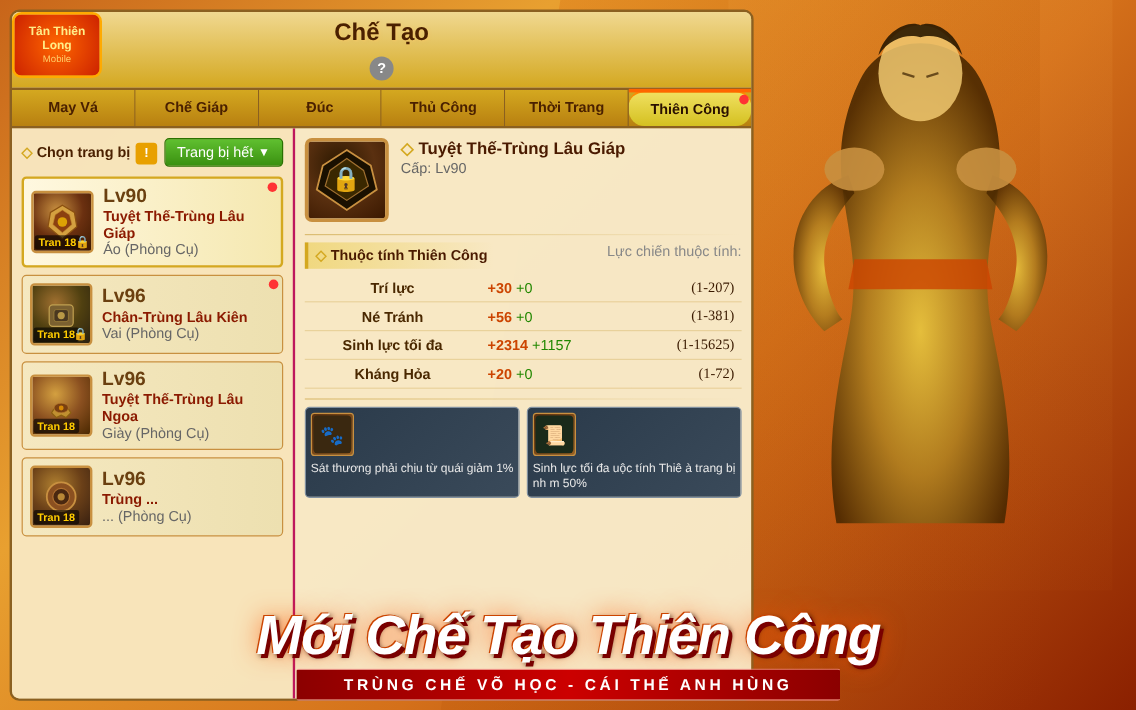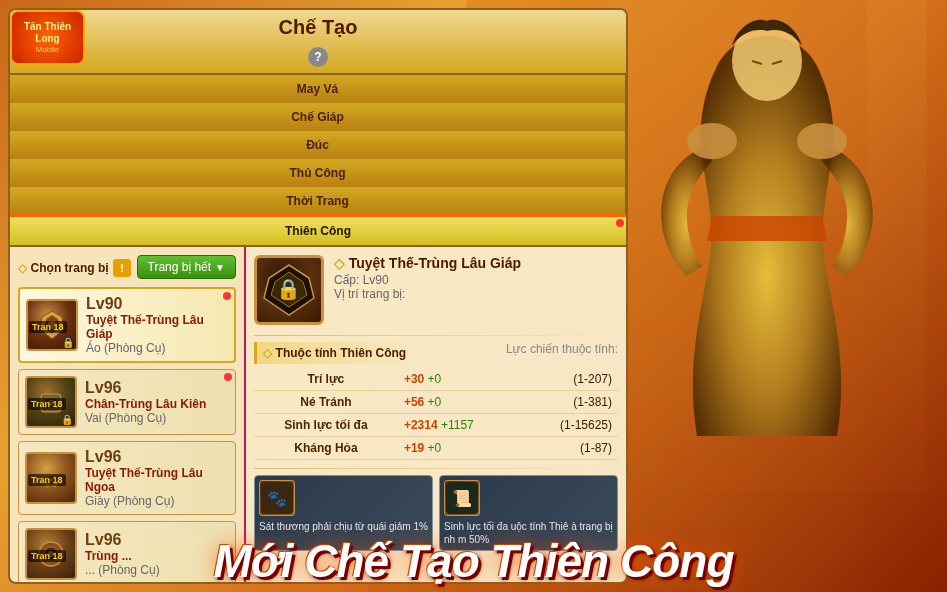--- a/index.html
+++ b/index.html
@@ -64,37 +64,36 @@
       font-size: 12px;
       font-weight: bold;
       cursor: pointer;
     }
 
     
     .tabs {
       display: flex;
       background: linear-gradient(to bottom, #d4a820, #b88010);
       border-bottom: 2px solid #8b6020;
-      flex-direction: column;
     }
 
     .tab {
       flex: 1;
       padding: 7px 4px;
       text-align: center;
       font-size: 12px;
       color: #4a2000;
       cursor: pointer;
       border-right: 1px solid #8b6020;
       font-weight: bold;
       background: linear-gradient(to bottom, #d4a820, #b88010);
       position: relative;
     }
 
-    .tab:last-child { border-right: none; }
+    .tab:last-child { border-right: none; border-radius: 13px; }
 
     .tab.active {
       background: linear-gradient(to bottom, #f0e060, #d4c020);
       color: #2a1000;
       border-top: 2px solid #ff8800;
     }
 
     .tab.active::after {
       content: '';
       position: absolute;
@@ -215,21 +214,21 @@
     .equip-icon-inner {
       width: 100%;
       height: 100%;
       display: flex;
       align-items: center;
       justify-content: center;
     }
 
     .equip-tier {
       position: absolute;
-      bottom: 16px;
+      bottom: 1px;
       left: 1px;
       background: rgba(0,0,0,0.6);
       color: #ffcc00;
       font-size: 9px;
       padding: 1px 3px;
       border-radius: 2px;
       font-weight: bold;
     }
 
     .lock-icon {
@@ -366,20 +365,21 @@
       font-weight: bold;
     }
 
     .attr-bonus {
       color: #228800;
     }
 
     .attr-range {
       color: #888;
       text-align: right;
+      font-family: Liberation Serif, serif;
     }
 
     .divider {
       height: 1px;
       background: linear-gradient(to right, rgba(200,160,60,0.6), rgba(200,160,60,0));
       margin: 6px 0;
     }
 
     
     .skills-section {
@@ -675,24 +675,20 @@
         <div class="item-main-icon equip-icon-main">
           <svg width="60" height="60" viewBox="0 0 60 60">
             <path d="M30 5 L50 18 L55 38 L30 55 L5 38 L10 18 Z" fill="#1a1000" stroke="#c89040" stroke-width="1.5"></path>
             <path d="M30 12 L44 22 L48 35 L30 47 L12 35 L16 22 Z" fill="#3a2800" stroke="#a07030" stroke-width="1"></path>
             <text x="30" y="36" text-anchor="middle" font-size="20" fill="#aaaaaa">🔒</text>
           </svg>
         </div>
         <div class="item-details">
           <div class="item-title">Tuyệt Thế-Trùng Lâu Giáp</div>
           <div class="item-level">Cấp: Lv90</div>
-          <div class="item-position">
-            <span>Vị trí trang bị:</span>
-            <span></span>
-          </div>
         </div>
       </div>
 
       <div class="divider"></div>
 
       <div class="clearfix">
         <span class="section-header" style="font-size:12px;font-weight:bold;color:#4a1a00;display:inline-block;margin-bottom:4px;">
           <span>Thuộc tính Thiên Công</span>
         </span>
         <span class="section-subheader">Lực chiến thuộc tính:</span>
@@ -720,24 +716,24 @@
           <td>Sinh lực tối đa</td>
           <td>
             <span class="attr-value">+2314</span>
             <span class="attr-bonus" style="color:#228800;">+1157</span>
           </td>
           <td class="attr-range">(1-15625)</td>
         </tr>
         <tr>
           <td>Kháng Hỏa</td>
           <td>
-            <span class="attr-value">+19</span>
+            <span class="attr-value">+20</span>
             <span class="attr-bonus">+0</span>
           </td>
-          <td class="attr-range">(1-87)</td>
+          <td class="attr-range">(1-72)</td>
         </tr>
       </tbody>
         </table>
 
       <div class="divider"></div>
 
 
       <div class="skills-section">
         <div class="skill-card">
           <div class="skill-icon">
@@ -758,13 +754,14 @@
           <div class="skill-text">Sinh lực tối đa uộc tính Thiê à trang bị nh m 50%</div>
         </div>
       </div>
 
     </div>
   </div>
 </div>
 
 <div style="position:absolute;bottom:0;left:0;right:0;height:130px;display:flex;flex-direction:column;align-items:center;justify-content:flex-end;padding-bottom:8px;pointer-events:none;">
   <div style="font-size:46px;font-weight:900;color:#fff;text-shadow:3px 3px 0 #7a0000,-1px -1px 0 #cc4400,0 0 20px rgba(255,80,0,0.8),2px 2px 4px rgba(0,0,0,0.8);font-family:'Arial Black',Arial,sans-serif;letter-spacing:-1px;line-height:1;text-align:center;font-style:italic;">Mới Chế Tạo Thiên Công</div>
+  <div style="background:linear-gradient(to right,#8b0000,#cc0000,#8b0000);color:#fff;font-size:13px;font-weight:bold;padding:5px 40px;border-radius:2px;text-align:center;letter-spacing:3px;border-top:1px solid #ff9999;border-bottom:1px solid #ff9999;margin-top:5px;">TRÙNG CHẾ VÕ HỌC - CÁI THẾ ANH HÙNG</div>
 </div>
 
 </body></html>

